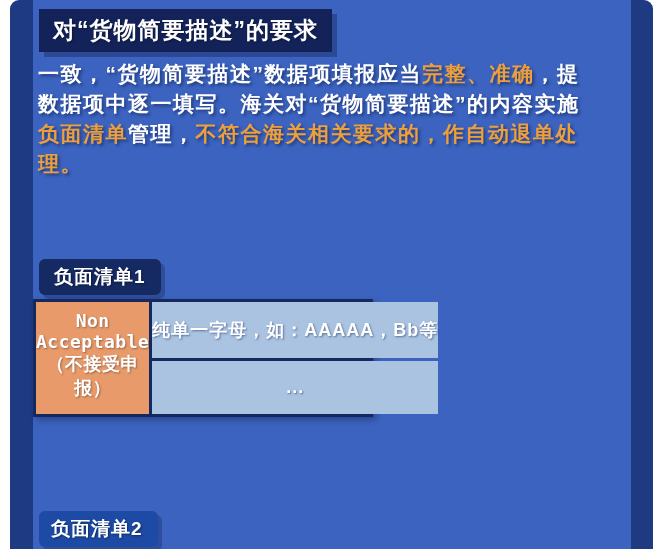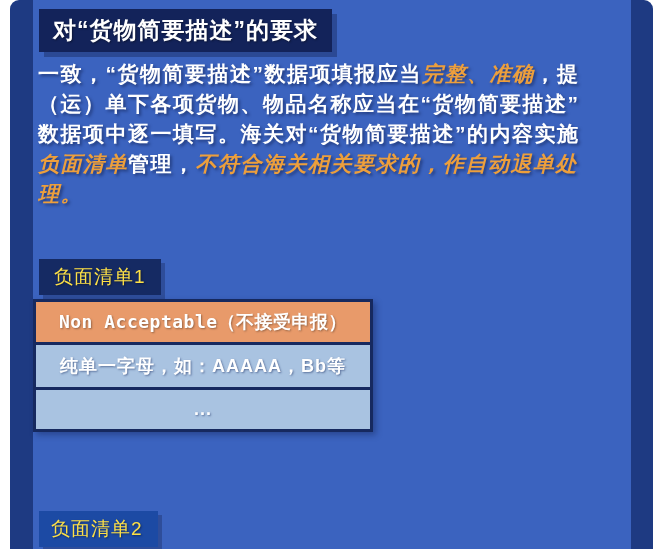--- a/index.html
+++ b/index.html
@@ -21,60 +21,60 @@
     box-shadow:5px 5px 0 rgba(15,25,70,0.35);
     text-shadow:1px 1px 2px rgba(0,0,0,0.4);
   }
   .paragraph {
     position:absolute; left:5px; top:59px; width:594px;
     color:#ffffff; font-size:21px; font-weight:bold;
     letter-spacing:1.5px; line-height:30px;
     text-shadow:2px 2px 3px rgba(10,20,60,0.5);
   }
   .pline { white-space:nowrap; }
-  .hl { color:#ed9f3c;font-style:italic; }
+  .hl { color:#ed9f3c; }
   .section-label {
-    position:absolute; color:#fde047; font-size:19px; font-weight:normal;
+    position:absolute; color:#ffffff; font-size:19px; font-weight:bold;
     letter-spacing:1px; padding:5px 15px; white-space:nowrap;
     box-shadow:4px 4px 0 rgba(15,25,70,0.30);
     text-shadow:1px 1px 2px rgba(0,0,0,0.4);
+    border-radius:6px;
   }
   .section-label.s1 { left:6px; top:259px; background:#152a63; }
   .section-label.s2 { left:6px; top:511px; background:#1c4aa4;padding-left:12px; }
   .ntable {
     position:absolute; left:0px; top:299px; width:340px;
     background:#16295f; padding:3px; box-sizing:border-box;
-    display:flex; flex-direction:column; gap:3px;
+    display:flex; flex-direction:row; gap:3px;
     box-shadow:3px 3px 6px rgba(10,20,60,0.35);
   }
   .thead {
     background:#e89a6a; color:#ffffff;
     font-family:"DejaVu Sans Mono","Liberation Mono",monospace;
     font-size:18px; font-weight:bold; text-align:center;
     padding:8px 0; letter-spacing:0.5px;
     text-shadow:1px 1px 2px rgba(0,0,0,0.35);
   }
   .trow {
     background:#a9c3e1; color:#ffffff;
     font-size:18px; font-weight:bold; text-align:center;
-    padding:9px 0; letter-spacing:1px; white-space:nowrap;
+    padding:16px 0; letter-spacing:1px; white-space:nowrap;
     text-shadow:1px 1px 2px rgba(40,60,110,0.6);
   }
 </style>
 </head>
 <body>
 
 <div class="stage">
   <div class="panel">
 
     <div class="title-box">对“货物简要描述”的要求</div>
 
     <div class="paragraph" id="paragraph">
         <div class="pline"><span>一致，“货物简要描述”数据项填报应当</span><span class="hl">完整、准确</span><span>，提</span></div>
-        <div class="pline"><span>（运）单下各项货物、物品名称应当在“货物简要描述”</span></div>
         <div class="pline"><span>数据项中逐一填写。海关对“货物简要描述”的内容实施</span></div>
         <div class="pline"><span class="hl">负面清单</span><span>管理，</span><span class="hl">不符合海关相关要求的，作自动退单处</span></div>
         <div class="pline"><span class="hl">理。</span></div>
       </div>
 
     <div class="section-label s1">负面清单1</div>
 
     <div class="ntable">
       <div class="thead">Non Acceptable（不接受申报）</div>
       <div id="table-rows" style="display: flex; flex-direction: column; gap: 3px;">

